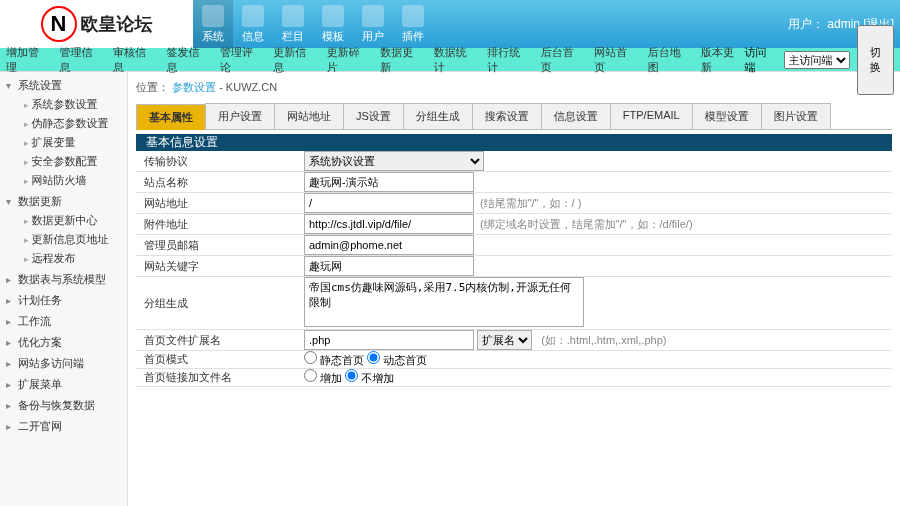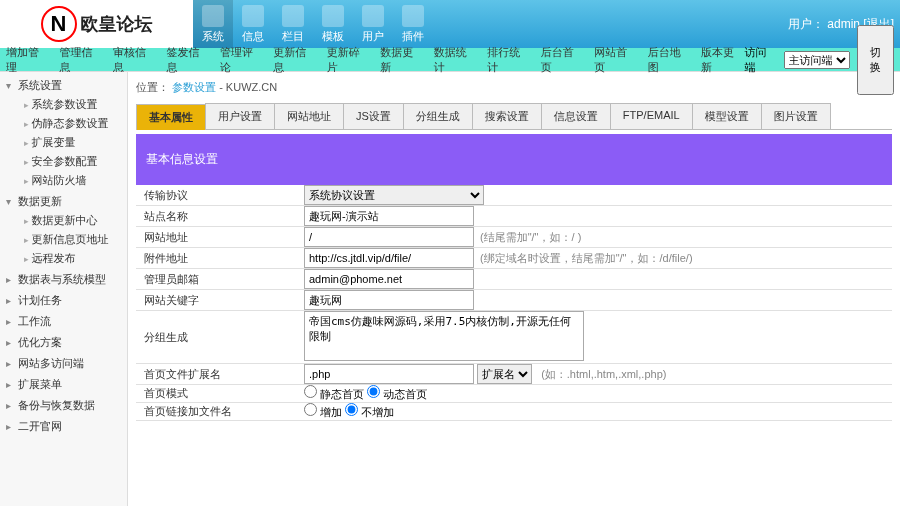--- a/index.html
+++ b/index.html
@@ -31,21 +31,21 @@
     .tree-child::before { content: "▸"; color: #aaa; font-size: 9px; margin-right: 3px; }
     
     .content { flex: 1; overflow-y: auto; padding: 4px 8px; }
     .breadcrumb { font-size: 11px; color: #555; padding: 4px 0; }
     .breadcrumb a { color: #2a9fd6; text-decoration: none; }
     
     .tabs { display: flex; border-bottom: 1px solid #bbb; margin-top: 4px; }
     .tab { padding: 5px 12px; border: 1px solid #bbb; border-bottom: none; background: #f0f0f0; margin-right: -1px; cursor: pointer; font-size: 11px; color: #333; }
     .tab.active { background: #eab308; position: relative; top: 1px; font-weight: bold; }
     
-    .section-title { background: #8b5cf6; color: #fff; padding: 17px 10px; font-size: 12px; margin-top: 4px; }
+    .section-title { background: #0c4a6e; color: #fff; padding: 0 10px; font-size: 12px; margin-top: 4px; }
     
     .form-table { width: 100%; border-collapse: collapse; }
     .form-table tr { border-bottom: 1px solid #e0e0e0; }
     .form-table td { padding: 0 8px; vertical-align: middle; font-size: 11px; }
     .form-table td.label { width: 160px; color: #333; }
     .form-table input[type="text"] { width: 170px; height: 20px; border: 1px solid #aaa; padding: 0 4px; font-size: 11px; }
     .form-table textarea { width: 280px; height: 50px; border: 1px solid #aaa; padding: 2px 4px; font-size: 11px; resize: none; }
     .form-table select { height: 20px; border: 1px solid #aaa; font-size: 11px; }
     .hint { color: #888; font-size: 11px; margin-left: 6px; }
   </style>

